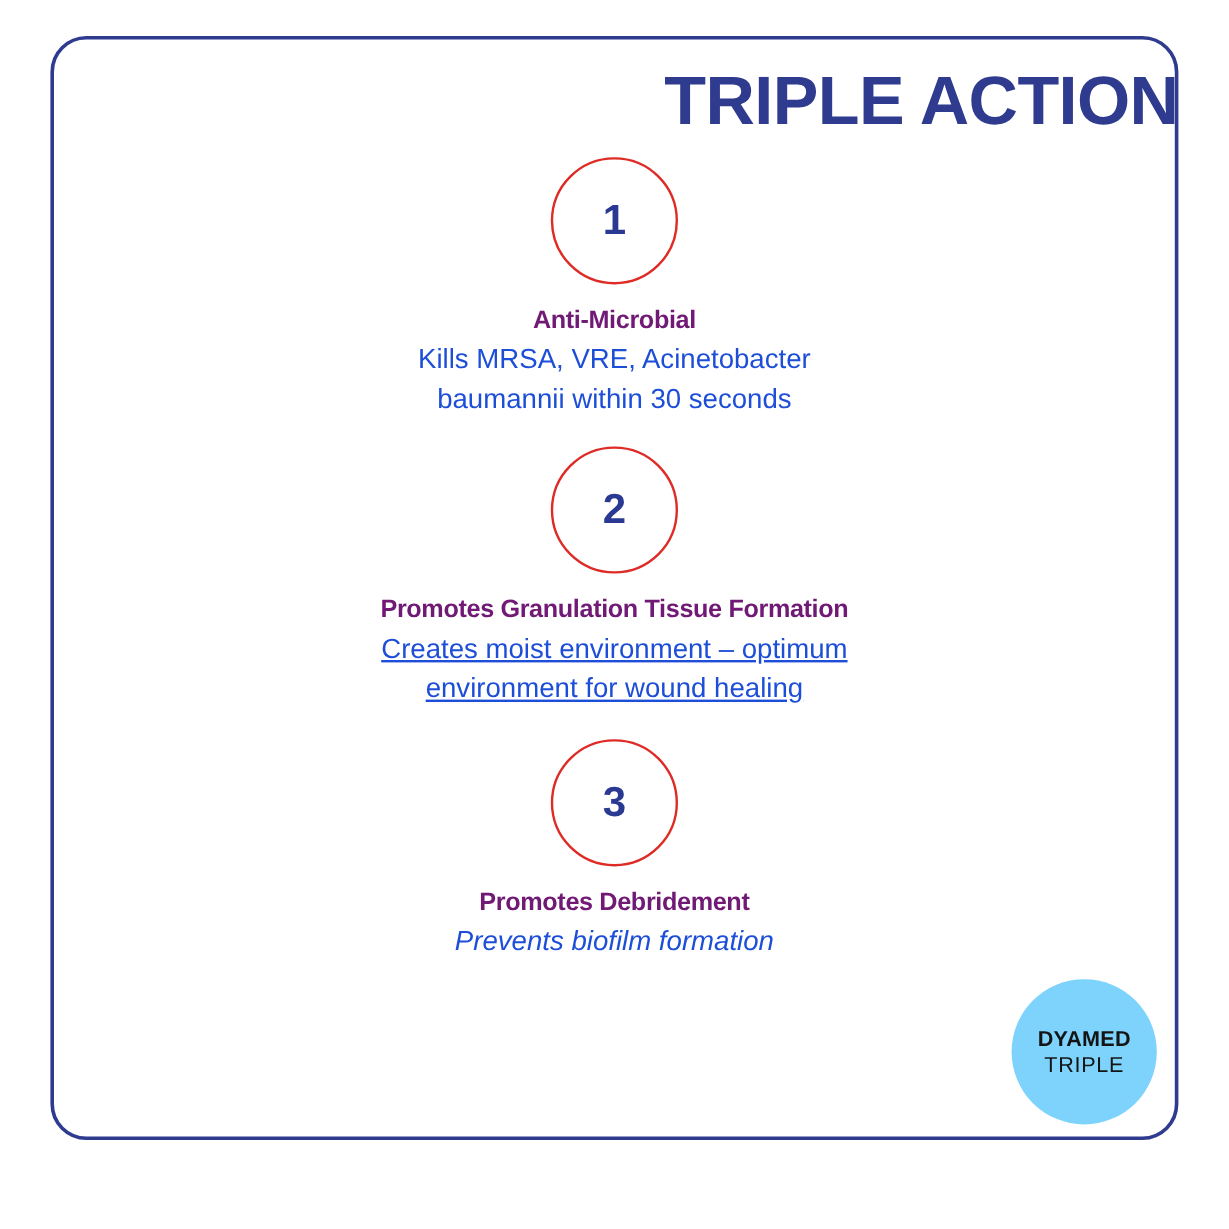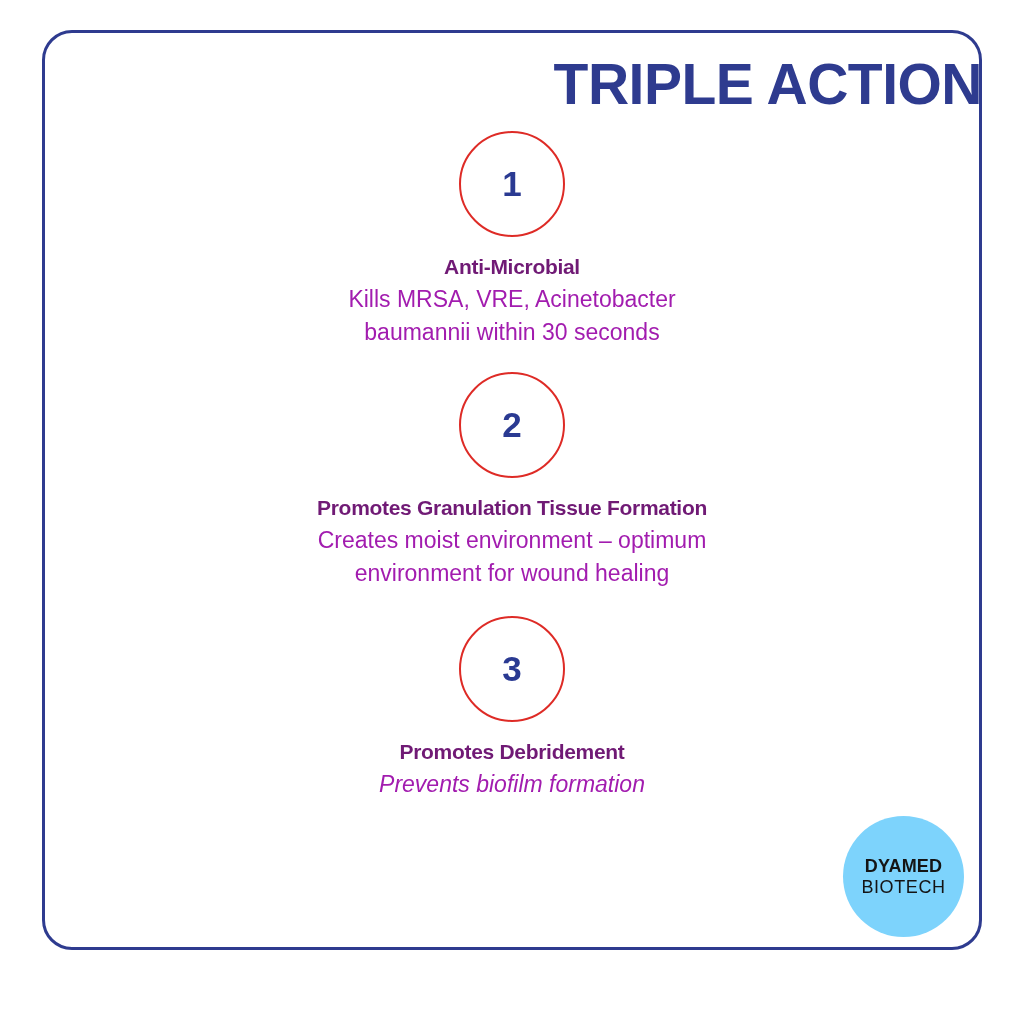--- a/index.html
+++ b/index.html
@@ -96,27 +96,27 @@
     line-height: 1.12;
     text-align: center;
     letter-spacing: -0.3px;
     max-width: 460px;
   }
 
   .step-body {
     margin-top: 5px;
     font-size: 23px;
     font-weight: 400;
-    color: #a21caf;
+    color: #1d4ed8;
     line-height: 1.42;
     text-align: center;
     max-width: 380px;
   }
 
-  .step-2 .step-body { max-width: 400px; }
+  .step-2 .step-body { max-width: 400px; text-decoration: underline; }
   .step-3 .step-body { max-width: 460px; font-style: italic; }
 
   
   .logo {
     position: absolute;
     left: 843px;
     top: 816px;
     width: 121px;
     height: 121px;
     border-radius: 50%;
@@ -173,16 +173,16 @@
         <span class="badge-num">3</span>
       </div>
       <div class="step-title">Promotes Debridement</div>
       <div class="step-body">Prevents biofilm formation</div>
     </div>
 
   </div>
 
   <div class="logo">
     <div class="logo-top">DYAMED</div>
-    <div class="logo-bottom">BIOTECH</div>
+    <div class="logo-bottom">TRIPLE</div>
   </div>
 
 </div>
 
 </body></html>

